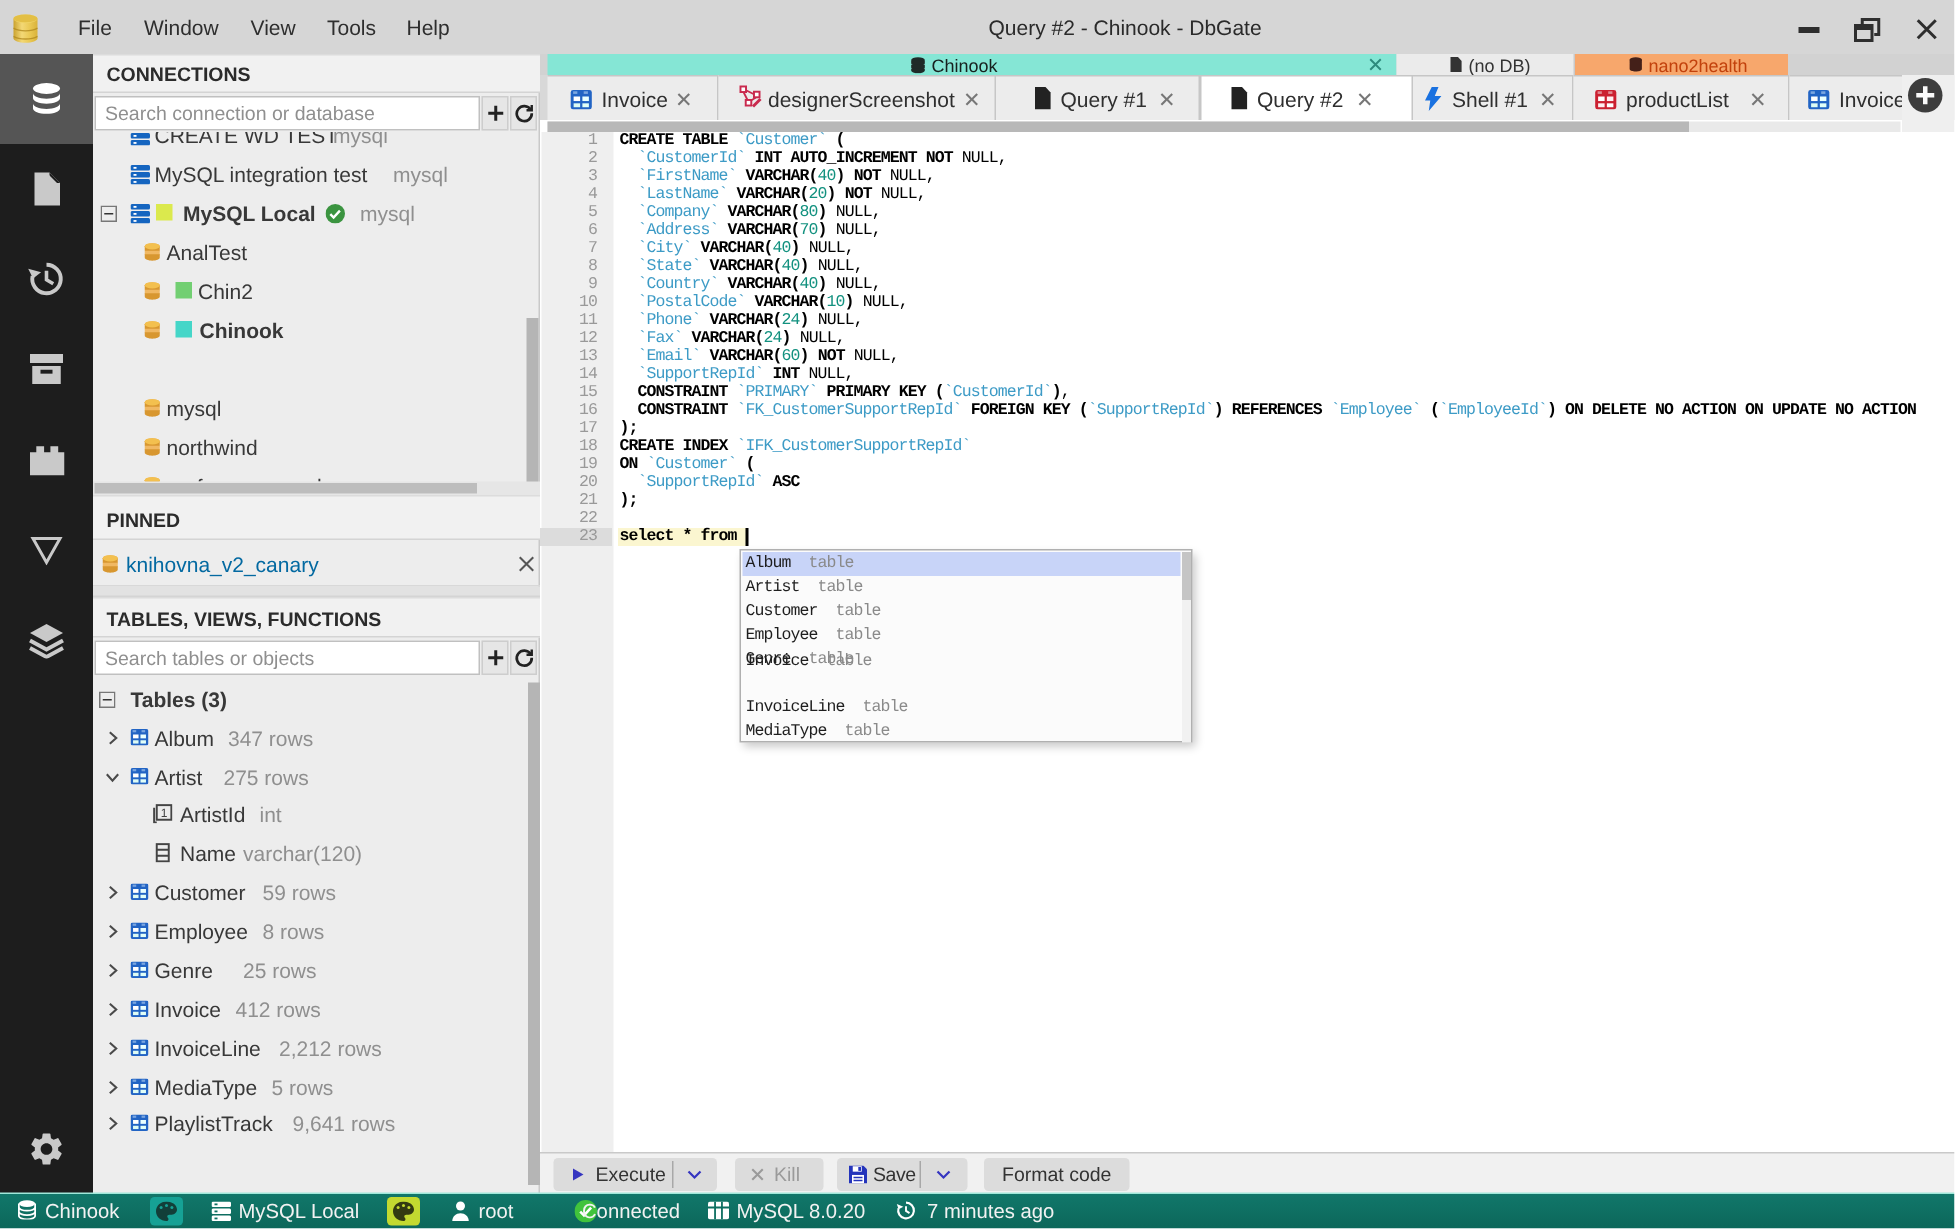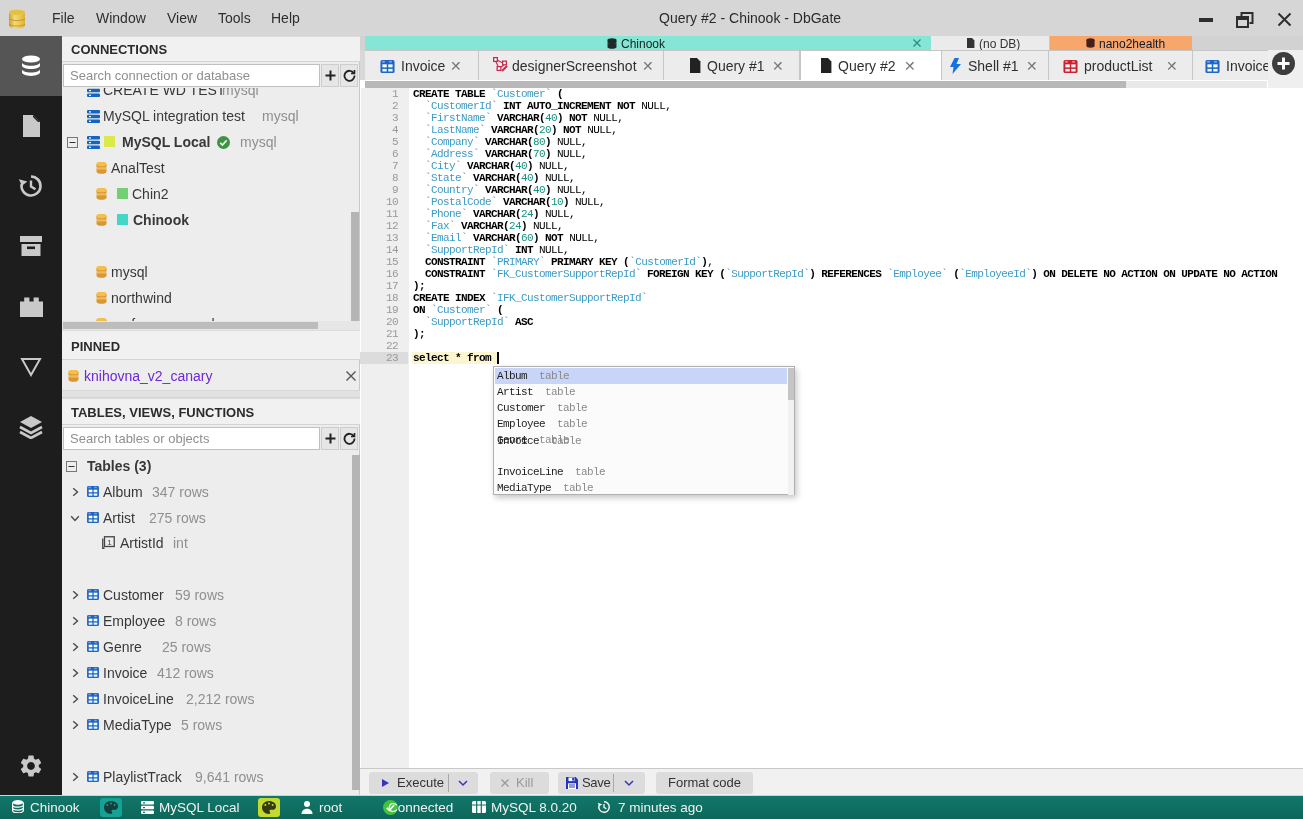--- a/index.html
+++ b/index.html
@@ -256,21 +256,21 @@
     <span style="top:8px">PINNED</span>
   </div>
 <div id="pinnedrow" class="abs" style="left:62px;top:361px;width:298px;height:30px;border-bottom:1px solid #d8d8d8">
 <svg class="abs" style="left:6px;top:9px" width="11" height="12" viewBox="0 0 11 12">
       <ellipse cx="5.5" cy="2.2" rx="5" ry="2.1" fill="#eaa83e"></ellipse>
       <path d="M.5 2.2v2.6c0 1.15 2.24 2.1 5 2.1s5-.95 5-2.1V2.2" fill="#d89730"></path>
       <path d="M.5 5.2v2.3c0 1.15 2.24 2.1 5 2.1s5-.95 5-2.1V5.2" fill="#f0b863"></path>
       <path d="M.5 7.5v2.2c0 1.15 2.24 2.1 5 2.1s5-.95 5-2.1V7.5" fill="#d89730"></path>
       <ellipse cx="5.5" cy="2.2" rx="5" ry="2.1" fill="#f3c04f"></ellipse>
     </svg>
-<span class="abs" style="left:22px;top:7px;font-size:14px;color:#6d28d9">knihovna_v2_canary</span>
+<span class="abs" style="left:22px;top:7px;font-size:14px;color:#0369a1">knihovna_v2_canary</span>
 <svg class="abs" style="left:283px;top:9px" width="12" height="12">
       <path d="M1.5 1.5l9 9M10.5 1.5l-9 9" stroke="#555" stroke-width="1.4"></path>
     </svg>
 </div>
 <div class="abs" style="left:62px;top:391px;width:298px;height:7px;background:#e2e2e2;border-bottom:1px solid #d4d4d4"></div>
 <div class="hdr" style="top:398px;height:27px">
     <span style="top:6px">TABLES, VIEWS, FUNCTIONS</span>
   </div>
 <div class="srch" style="top:427px">Search tables or objects</div>
 <div class="sbtn" style="left:321px;top:427px">
@@ -326,20 +326,28 @@
     </div>
 <div class="trow" style="top:530px">
  <svg class="abs" style="left:40px;top:6px" width="13" height="13" viewBox="0 0 13 13">
         <rect x="2.5" y="0.75" width="9.75" height="9.75" fill="none" stroke="#444" stroke-width="1.3"></rect>
         <path d="M2.5 12.25 h-1.75 v-9.75" fill="none" stroke="#444" stroke-width="1.3"></path>
         <text x="7.4" y="8.7" font-size="8" font-family="Liberation Sans" fill="#444" text-anchor="middle">1</text>
       </svg>
  <span class="t" style="left:58px">ArtistId</span>
       <span class="t gray" style="left:111px">int</span>
     </div>
+<div class="trow" style="top:556px">
+ <svg class="abs" style="left:41px;top:6px" width="11" height="13" viewBox="0 0 11 13">
+        <rect x="1.5" y="0.75" width="8" height="11.5" fill="none" stroke="#444" stroke-width="1.3"></rect>
+        <path d="M1.5 4.5h8M1.5 8.5h8" stroke="#444" stroke-width="1.2"></path>
+      </svg>
+ <span class="t" style="left:58px">Name</span>
+      <span class="t gray" style="left:100px">varchar(120)</span>
+    </div>
 <div class="trow" style="top:582px">
       <svg class="abs" style="left:10px;top:8px" width="7" height="10" viewBox="0 0 7 10">
         <path d="M1.2 1.2l4.3 3.8-4.3 3.8" fill="none" stroke="#4a4a4a" stroke-width="1.4"></path>
       </svg>
       <svg class="abs" style="left:25px;top:7px" width="12" height="11" viewBox="0 0 13 12">
         <rect x="0" y="0" width="13" height="12" rx="1.5" fill="#2264c4"></rect>
         <rect x="1.5" y="0.8" width="2.6" height="1.6" fill="#7aa6e0"></rect>
         <rect x="8" y="0.8" width="2.6" height="1.6" fill="#7aa6e0"></rect>
         <rect x="1.8" y="4" width="4" height="2.8" fill="#fff"></rect>
         <rect x="7.2" y="4" width="4" height="2.8" fill="#e9ffff"></rect>
@@ -422,21 +430,21 @@
         <rect x="1.5" y="0.8" width="2.6" height="1.6" fill="#7aa6e0"></rect>
         <rect x="8" y="0.8" width="2.6" height="1.6" fill="#7aa6e0"></rect>
         <rect x="1.8" y="4" width="4" height="2.8" fill="#fff"></rect>
         <rect x="7.2" y="4" width="4" height="2.8" fill="#e9ffff"></rect>
         <rect x="1.8" y="8.2" width="4" height="2.4" fill="#ddfbf4"></rect>
         <rect x="7.2" y="8.2" width="4" height="2.4" fill="#e1fff8"></rect>
       </svg>
       <span class="t" style="left:41px">MediaType</span>
       <span class="t gray" style="left:119px">5 rows</span>
     </div>
-<div class="trow" style="top:764px">
+<div class="trow" style="top:736px">
       <svg class="abs" style="left:10px;top:8px" width="7" height="10" viewBox="0 0 7 10">
         <path d="M1.2 1.2l4.3 3.8-4.3 3.8" fill="none" stroke="#4a4a4a" stroke-width="1.4"></path>
       </svg>
       <svg class="abs" style="left:25px;top:7px" width="12" height="11" viewBox="0 0 13 12">
         <rect x="0" y="0" width="13" height="12" rx="1.5" fill="#2264c4"></rect>
         <rect x="1.5" y="0.8" width="2.6" height="1.6" fill="#7aa6e0"></rect>
         <rect x="8" y="0.8" width="2.6" height="1.6" fill="#7aa6e0"></rect>
         <rect x="1.8" y="4" width="4" height="2.8" fill="#fff"></rect>
         <rect x="7.2" y="4" width="4" height="2.8" fill="#e9ffff"></rect>
         <rect x="1.8" y="8.2" width="4" height="2.4" fill="#ddfbf4"></rect>
@@ -464,21 +472,21 @@
 <div class="abs" style="left:931px;top:36px;width:119px;height:14px;background:#ebebeb;border-right:1px solid #c9c9c9"></div>
 <svg class="abs" style="left:966px;top:38px" width="9" height="10" viewBox="0 0 9 10">
       <path d="M1 0h5l2.4 2.6V10H1z" fill="#333"></path>
     </svg>
 <div class="abs" style="left:979px;top:37px;font-size:12px;color:#333">(no DB)</div>
 <div class="abs" style="left:1050px;top:36px;width:142px;height:14px;background:#f7a76c"></div>
 <svg class="abs" style="left:1086px;top:38px" width="9" height="10" viewBox="0 0 11 12">
       <ellipse cx="5.5" cy="2.2" rx="5" ry="2.1" fill="#442019"></ellipse>
       <path d="M.5 2.2v2.6c0 1.15 2.24 2.1 5 2.1s5-.95 5-2.1V2.2M.5 5.2v2.3c0 1.15 2.24 2.1 5 2.1s5-.95 5-2.1V5.2M.5 7.5v2.2c0 1.15 2.24 2.1 5 2.1s5-.95 5-2.1V7.5" fill="#442019"></path>
     </svg>
-<div class="abs" style="left:1099px;top:37px;font-size:12px;color:#0f172a">nano2health</div>
+<div class="abs" style="left:1099px;top:37px;font-size:12px;color:#c2410c">nano2health</div>
 </div>
 <div class="abs" style="left:360px;top:50px;width:943px;height:30px;background:#d8d8d8"></div>
 <div id="filetabs">
 
 <div class="ftab" style="left:365px;width:114px">
  <svg class="abs" style="left:15px;top:9px" width="15" height="13" viewBox="0 0 13 12">
         <rect x="0" y="0" width="13" height="12" rx="1.5" fill="#2264c4"></rect>
         <rect x="1.5" y="0.8" width="2.6" height="1.6" fill="#7aa6e0"></rect>
         <rect x="8" y="0.8" width="2.6" height="1.6" fill="#7aa6e0"></rect>
         <rect x="1.8" y="4" width="4" height="2.8" fill="#fff"></rect>

